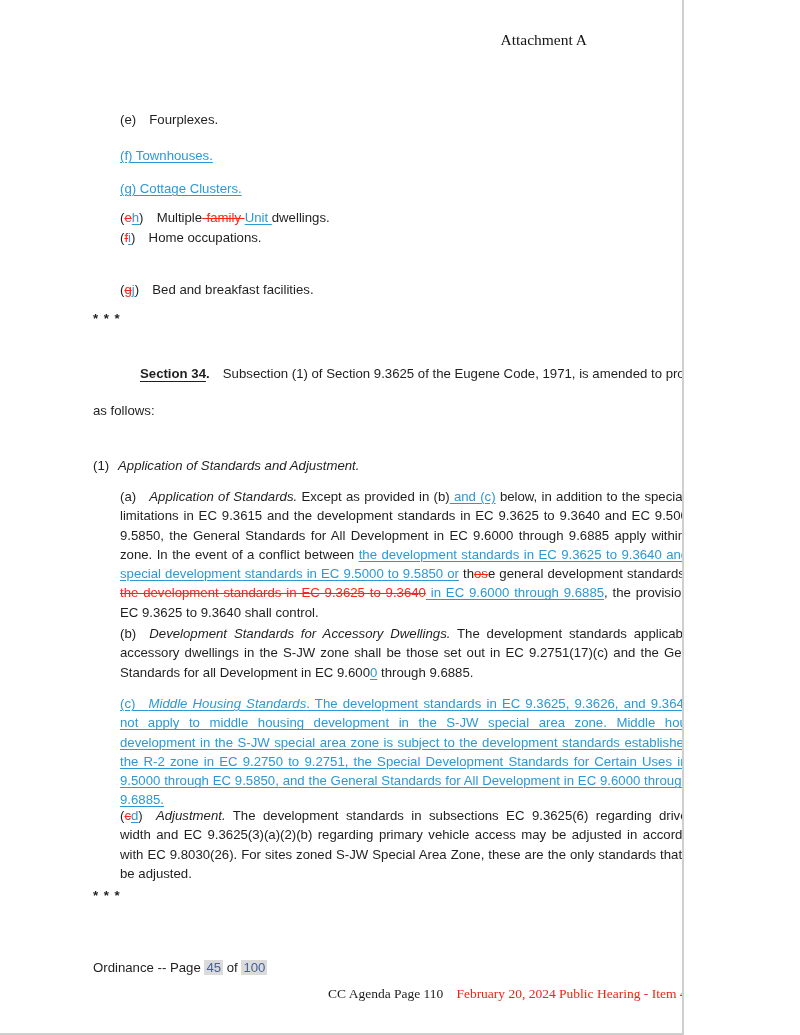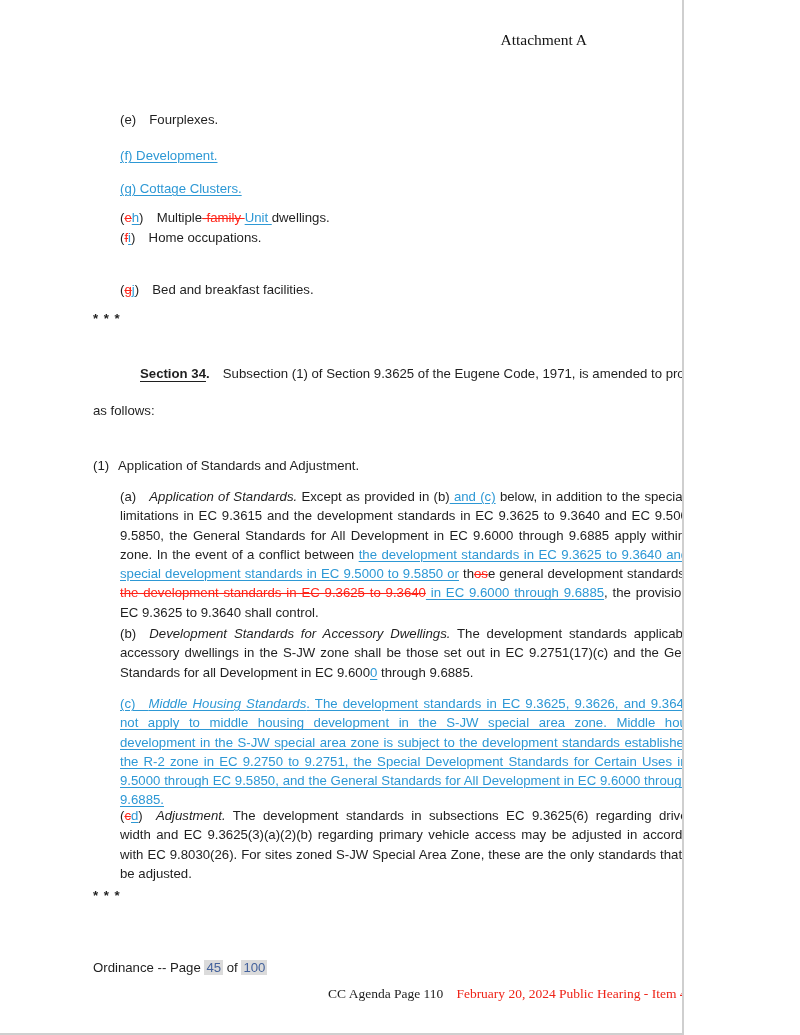--- a/index.html
+++ b/index.html
@@ -18,21 +18,21 @@
   .abs{position:absolute;}
   .serif{font-family:"Liberation Serif",serif;}
   .attachment{top:31px;right:95px;font-size:15.5px;color:#141414;}
   .li{left:120px;white-space:nowrap;}
   .stars{left:93px;font-weight:bold;letter-spacing:1px;}
   .sec34{top:355px;left:93px;width:628px;text-indent:47px;line-height:37px;}
   .heading{top:427px;left:93px;font-weight:bold;font-size:13.4px;white-space:nowrap;}
   .heading .num{display:inline-block;width:82px;}
   .sub1{top:458px;left:93px;white-space:nowrap;}
   .sub1 .mk{display:inline-block;width:25px;}
-  .sub1 .it{}
+  .sub1 .it{font-style:italic;}
   .para{left:120px;width:591px;text-align:justify;line-height:19.3px;}
   .p-a{top:487px;}
   .p-b{top:624px;}
   .p-c{top:694px;}
   .p-cd{top:806px;}
   .stars1{top:311px;}
   .stars2{top:888px;}
   .f-ord{top:960px;left:93px;}
   .f-agenda{top:986px;left:328px;font-size:13.5px;white-space:nowrap;}
   .f-agenda .red{color:var(--hred,#ee2418);padding-left:13px;}
@@ -46,21 +46,21 @@
   .r-field{color:var(--fblue,#44629c);background:var(--fbg,#dbdbdb);padding:0 2px;}
 </style>
 </head>
 <body>
 
 <div class="page" style="--blue: #2d98d5; --red: #ff2419; --hred: #ee2418; --fblue: #44629c; --fbg: #dbdbdb; --ink: #1f1f1f;">
 
   <div class="abs attachment serif">Attachment A</div>
 
   <div class="abs li" style="top:112px"><span>(e) Fourplexes.</span></div>
-  <div class="abs li" style="top:148px"><span class="r-ins">(f) Development.</span></div>
+  <div class="abs li" style="top:148px"><span class="r-ins">(f) Townhouses.</span></div>
   <div class="abs li" style="top:181px"><span class="r-ins">(g) Cottage Clusters.</span></div>
   <div class="abs li" style="top:210px"><span>(</span><span class="r-del">e</span><span class="r-ins">h</span><span>)</span><span> Multiple</span><span class="r-del">-family </span><span class="r-ins">Unit </span><span>dwellings.</span></div>
   <div class="abs li" style="top:230px"><span>(</span><span class="r-del">f</span><span class="r-ins">i</span><span>)</span><span> Home occupations.</span></div>
   <div class="abs li" style="top:282px"><span>(</span><span class="r-del">g</span><span class="r-ins">j</span><span>)</span><span> Bed and breakfast facilities.</span></div>
 
   <div class="abs stars stars1">* * *</div>
 
   <div class="abs sec34"><span class="r-bu">Section 34</span><span class="r-b">.</span><span> Subsection (1) of Section 9.3625 of the Eugene Code, 1971, is amended to provide as follows:</span></div>
 
 

